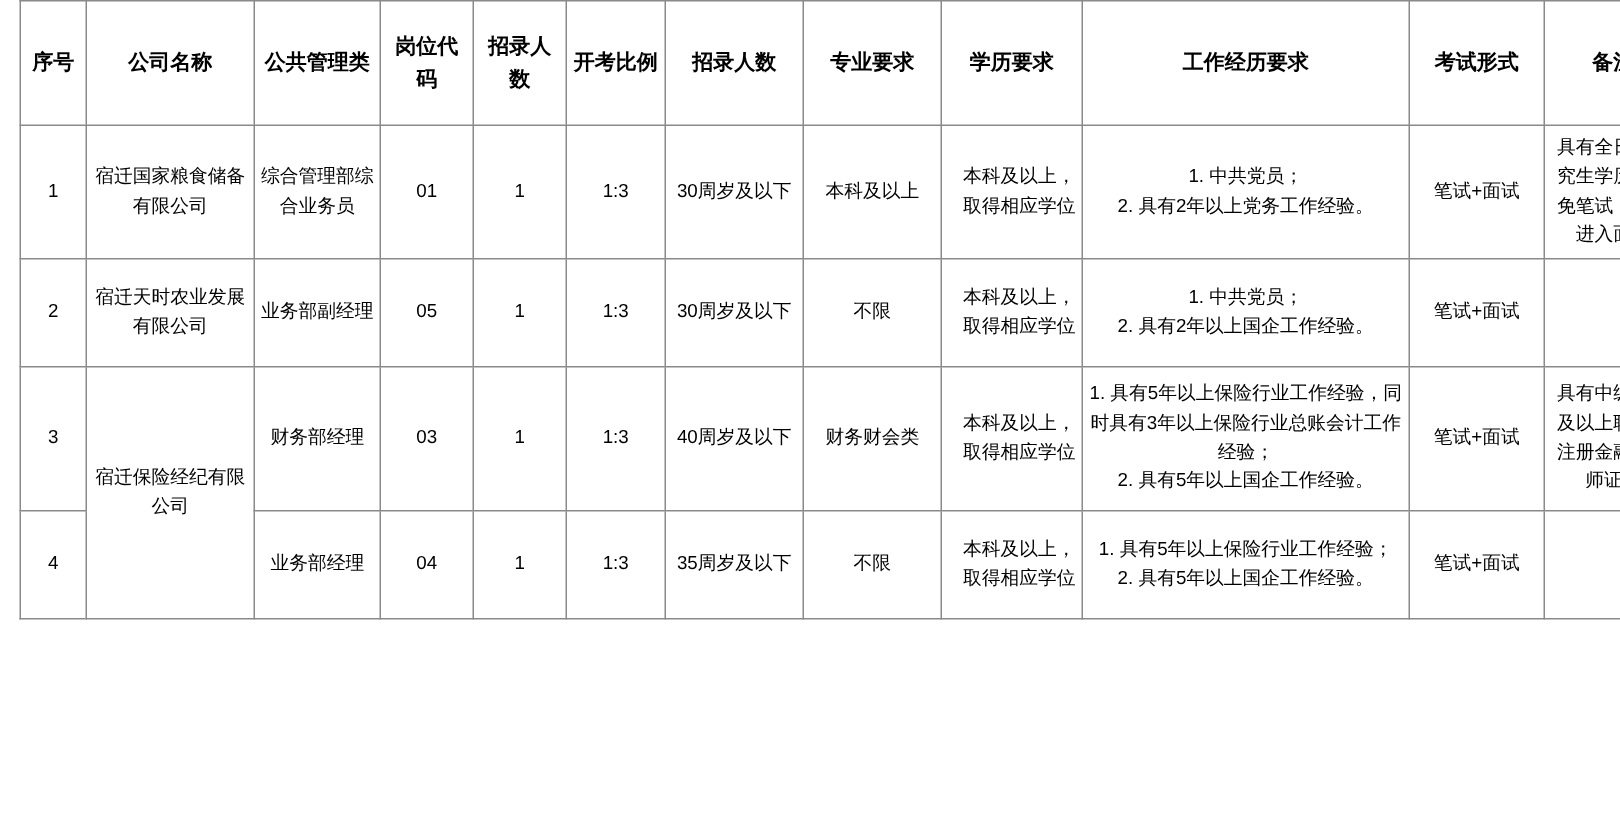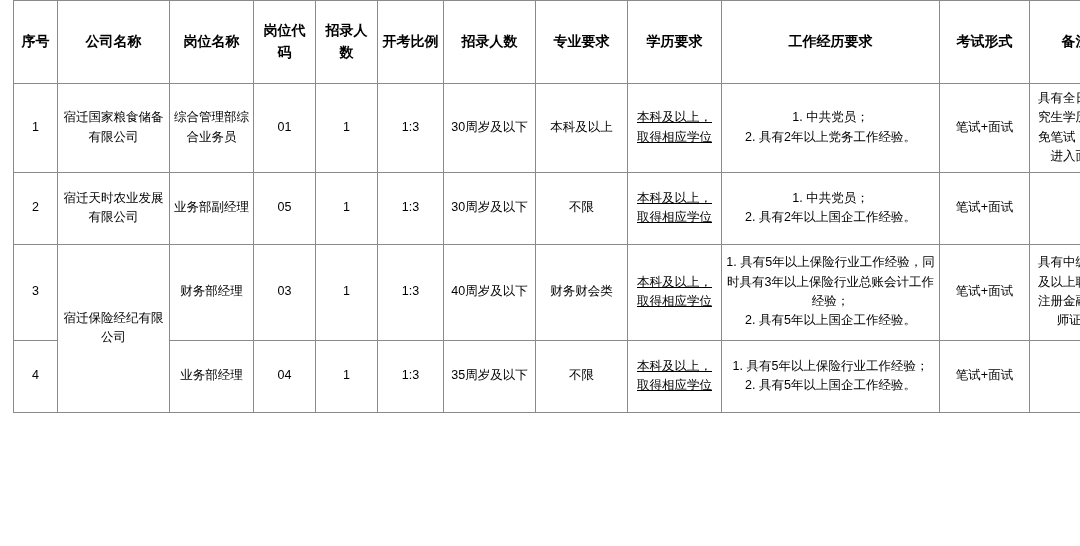--- a/index.html
+++ b/index.html
@@ -48,23 +48,22 @@
     text-align: center;
     font-weight: bold;
     font-size: 14px;
     height: 74px;
     padding: 4px 3px;
   }
   td.c {
     text-align: center;
   }
   td.l {
-    text-align: center;
+    text-align: right;
     padding-left: 7px;
-    text-decoration: underline;
   }
   td.exp {
     text-align: center;
     padding-left: 7px;
     font-size: 12px;
     line-height: 1.65;
   }
   .row-h1 { height: 86px; }
   .row-h2 { height: 72px; }
   .row-h3 { height: 96px; }
@@ -102,21 +101,21 @@
         <col class="w-major">
       <col class="w-edu">
         <col class="w-exp">
         <col class="w-exam">
         <col class="w-remark">
     </colgroup>
     <thead>
       <tr>
         <th>序号</th>
         <th>公司名称</th>
-        <th>岗位名称</th>
+        <th>公共管理类</th>
         <th>岗位代码</th>
         <th>招录人数</th>
         <th>开考比例</th>
         <th>招录人数</th>
         <th>专业要求</th>
         <th>学历要求</th>
         <th>工作经历要求</th>
         <th>考试形式</th>
         <th>备注</th>
       </tr>

